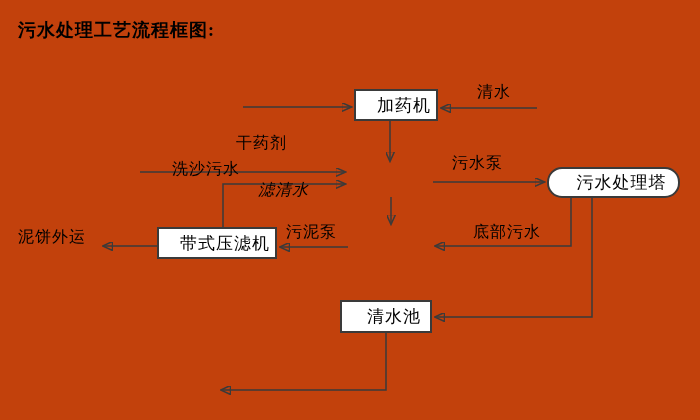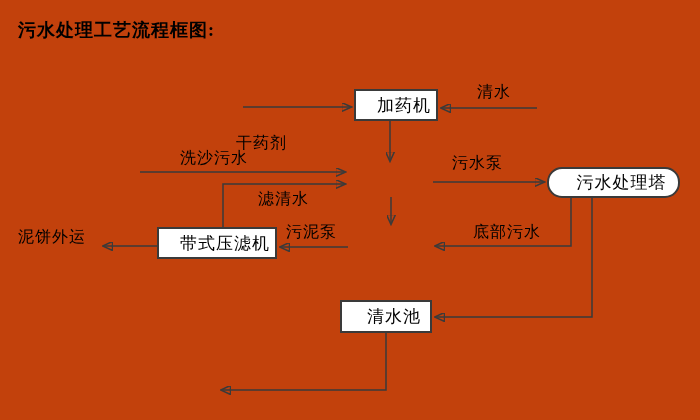--- a/index.html
+++ b/index.html
@@ -46,22 +46,22 @@
   #node-clean-water-pool      { left: 340px; top: 300px; width:  92px; height: 33px; }
 
   .edge-label {
     position: absolute;
     font-size: 16px;
     letter-spacing: 1px;
     white-space: nowrap;
   }
   #label-dry-agent          { left: 236px; top:  85px; margin-top: 48px; }
   #label-clean-water        { left: 477px; top:  82px; }
-  #label-sand-washing-sewage{ left: 172px; top: 148px; margin-left: 8px; }
-  #label-filtered-water     { left: 258px; top: 189px; }
+  #label-sand-washing-sewage{ left: 172px; top: 159px; }
+  #label-filtered-water     { left: 258px; top: 180px; font-style: italic; }
   #label-sewage-pump        { left: 452px; top: 153px; }
   #label-sludge-pump        { left: 286px; top: 222px; }
   #label-bottom-sewage      { left: 473px; top: 222px; }
   #label-mud-cake-out       { left:  18px; top: 227px; }
   #label-recycle            { left: 263px; top: 364px; }
 
   #connector-layer {
     position: absolute;
     left: 0; top: 0;
     width: 700px; height: 420px;

